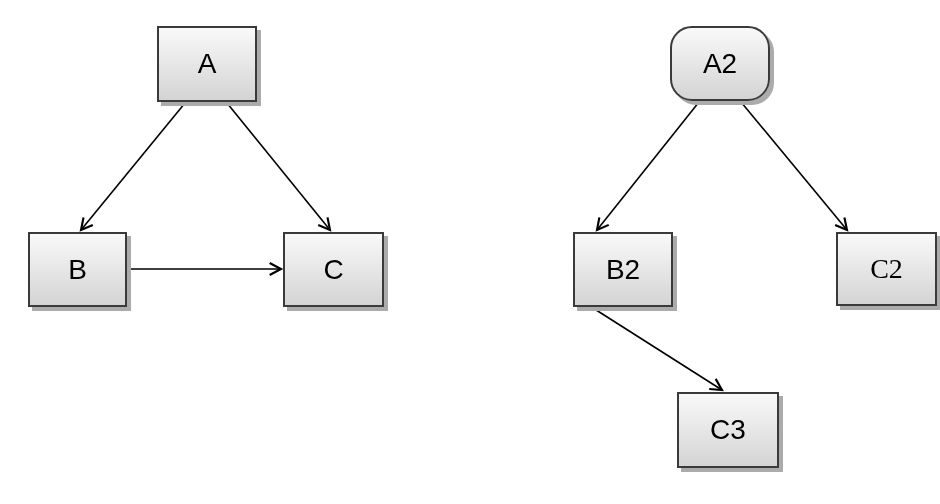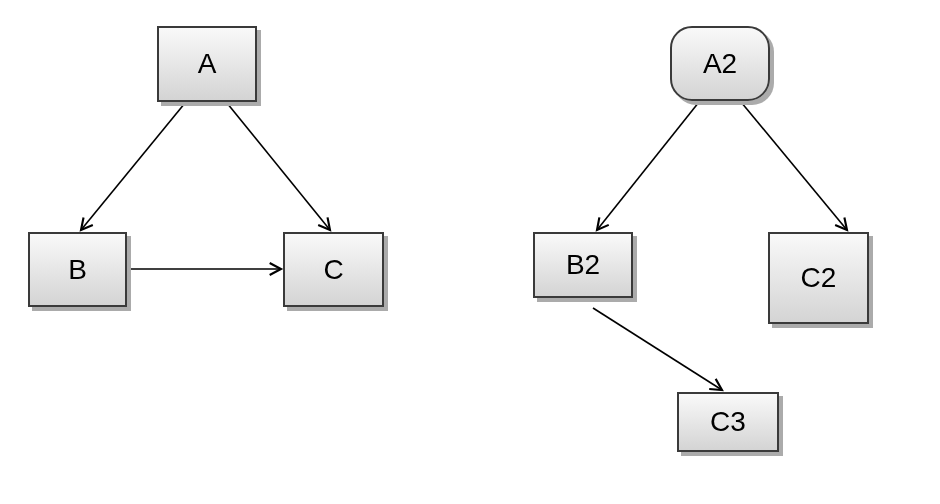--- a/index.html
+++ b/index.html
@@ -69,23 +69,23 @@
       </div>
       <div class="node" style="left: 28px; top: 232px; width: 99px; height: 75px;">
         <span>B</span>
       </div>
       <div class="node" style="left: 283px; top: 232px; width: 101px; height: 75px;">
         <span>C</span>
       </div>
       <div class="node" style="left: 670px; top: 26px; width: 100px; height: 75px; border-radius: 22px;">
         <span>A2</span>
       </div>
-      <div class="node" style="left: 533px; top: 232px; width: 100px; height: 66px;">
+      <div class="node" style="left: 573px; top: 232px; width: 100px; height: 75px;">
         <span>B2</span>
       </div>
-      <div class="node" style="left: 768px; top: 232px; width: 101px; height: 92px;">
+      <div class="node" style="left: 836px; top: 232px; width: 101px; height: 74px; font-family: Liberation Serif, serif;">
         <span>C2</span>
       </div>
-      <div class="node" style="left: 677px; top: 392px; width: 102px; height: 60px;">
+      <div class="node" style="left: 677px; top: 392px; width: 102px; height: 76px;">
         <span>C3</span>
       </div>
     </div>
 </div>
 
 </body></html>

